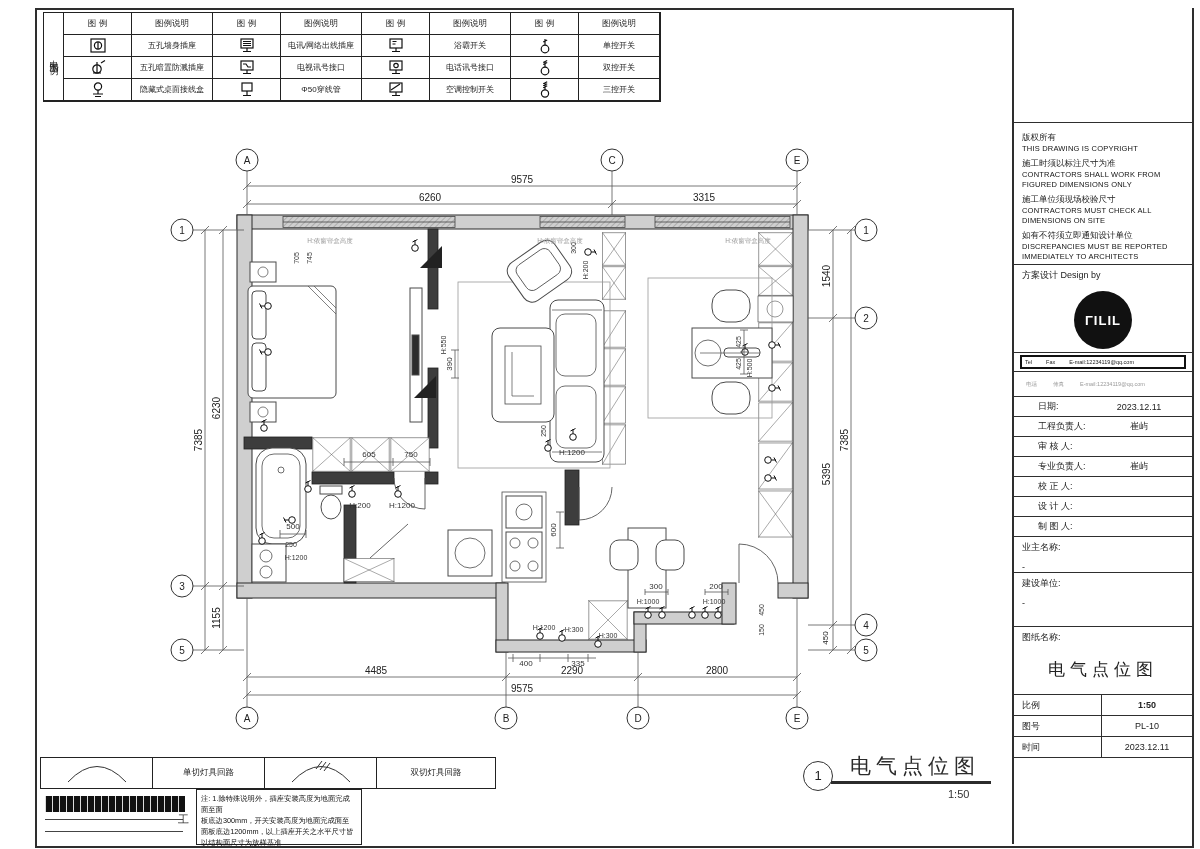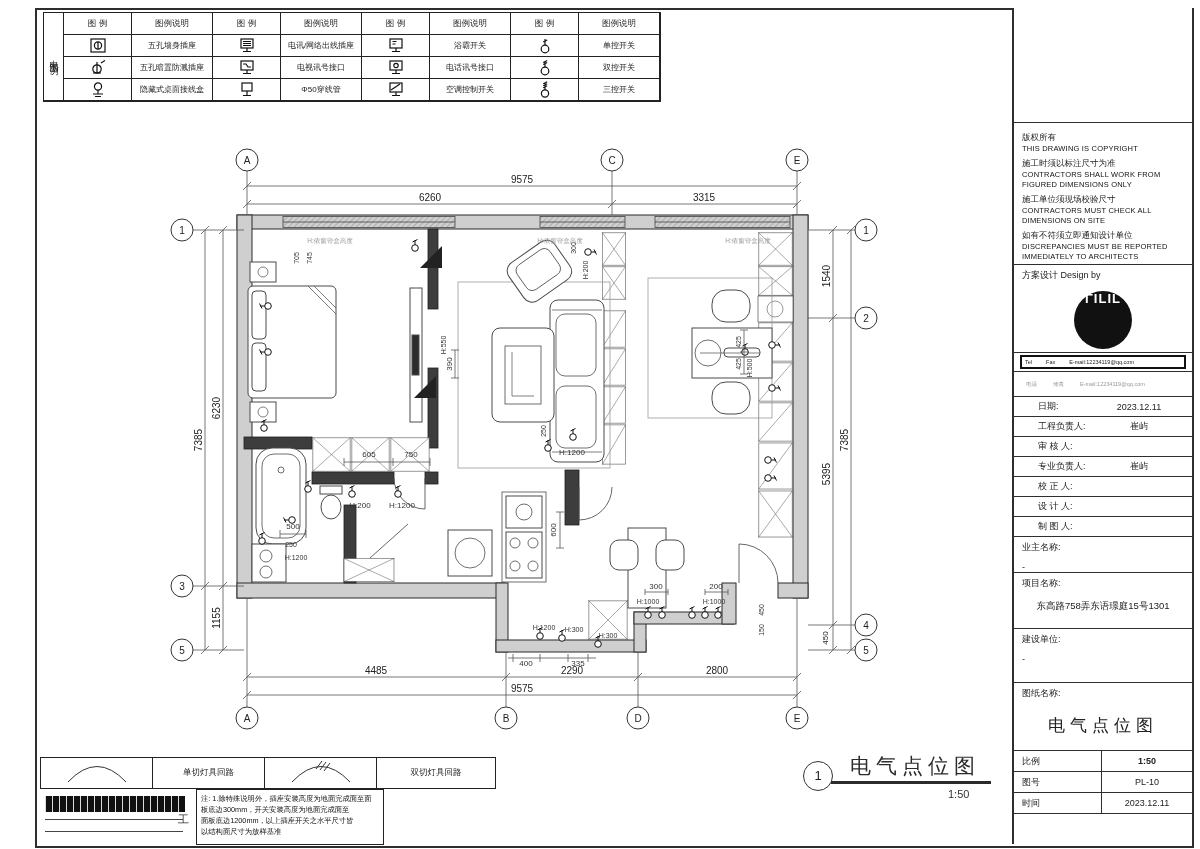--- a/index.html
+++ b/index.html
@@ -10,21 +10,21 @@
   .frame{left:35px;top:8px;width:1155px;height:836px;border:2px solid #2e2e2e;background:#fff;}
   .tb{left:1012px;top:8px;width:178px;height:836px;border-left:2px solid #2e2e2e;background:#fff;font-size:9px;}
   .tb > div{border-bottom:1px solid #2e2e2e;}
   .tb-top{height:114px;}
   .tb-stamp{height:22px;line-height:22px;padding-left:8px;font-size:10px;}
   .tb-notes{height:142px;padding:5px 12px 0 8px;box-sizing:border-box;}
   .tb-notes .zh{font-size:8.5px;margin-top:4px;}
   .tb-notes .en{font-size:7.5px;letter-spacing:.2px;color:#111;line-height:10px;}
   .tb-design{height:88px;padding:4px 0 0 8px;box-sizing:border-box;position:relative;}
   .logo-circle{position:absolute;left:50%;top:26px;transform:translateX(-50%);width:58px;height:58px;background:#111;border-radius:50%;
-               display:flex;justify-content:center;color:#fff;font-weight:bold;font-size:13px;letter-spacing:1px;}
+               display:flex;align-items:center;justify-content:center;color:#fff;font-weight:bold;font-size:13px;letter-spacing:1px;}
   .tb-contact{height:18px;display:flex;align-items:center;}
   .tb-contact .bar{border:2px solid #111;height:10px;flex:1;margin:0 6px;display:flex;align-items:center;font-size:5.5px;gap:14px;padding:0 3px;white-space:nowrap;overflow:hidden;}
   .tb-contact2{height:24px;display:flex;align-items:center;gap:16px;padding:0 12px;font-size:5.5px;color:#999;white-space:nowrap;overflow:hidden;}
   .tb-row{height:19px;display:flex;align-items:center;padding:0 24px;}
   .tb-row .lab{width:72px;}
   .tb-row .val{flex:1;text-align:center;}
   .tb-big{padding:4px 8px;box-sizing:border-box;}
   .tb-big .val{display:block;text-align:center;margin-top:8px;}
   .tb-owner{height:36px;}
   .tb-project{height:56px;}
@@ -44,21 +44,21 @@
   .legend .hdr{font-size:8.5px;}
   .legend svg{display:block;}
   
   .circ-legend{left:40px;top:757px;display:grid;grid-template-columns:112px 112px 112px 118px;grid-auto-rows:30px;border:1.5px solid #222;background:#fff;font-size:8.5px;}
   .circ-legend .cell{border-right:1px solid #222;display:flex;align-items:center;justify-content:center;}
   .sym-strip{left:45px;top:796px;width:140px;height:16px;background:#111;
              background-image:repeating-linear-gradient(90deg,rgba(255,255,255,.85) 0 1.5px,transparent 1.5px 7px);}
   .strip-line{left:45px;top:819px;width:138px;height:1px;background:#444;}
   .strip-line2{left:45px;top:831px;width:138px;height:1px;background:#444;}
   .gong{left:178px;top:812px;font-size:11px;color:#333;}
-  .notes{left:196px;top:789px;width:188px;height:56px;border:1.5px solid #222;font-size:7.3px;line-height:11px;padding:3px 4px;box-sizing:border-box;color:#111;}
+  .notes{left:196px;top:789px;width:166px;height:56px;border:1.5px solid #222;font-size:7.3px;line-height:11px;padding:3px 4px;box-sizing:border-box;color:#111;}
   
   .dwg-num{left:803px;top:761px;width:28px;height:28px;border:1.5px solid #333;border-radius:50%;text-align:center;line-height:28px;font-size:13px;}
   .dwg-title{left:850px;top:752px;font-size:21px;letter-spacing:5px;color:#2b2b2b;}
   .dwg-rule{left:831px;top:781px;width:160px;height:3px;background:#2b2b2b;}
   .dwg-scale{left:948px;top:788px;font-size:11px;color:#333;}
   svg text{font-family:"Liberation Sans","DejaVu Sans",sans-serif;}
 </style>
 </head>
 <body>
 
@@ -526,21 +526,20 @@
     </div>
   <div class="tb-row">
       <span class="lab">设 计 人:</span>
       <span class="val"></span>
     </div>
   <div class="tb-row">
       <span class="lab">制 图 人:</span>
       <span class="val"></span>
     </div>
   <div class="tb-big tb-owner"><span>业主名称:</span><span class="val" style="text-align:left">-</span></div>
-  <div class="tb-big tb-project"><span>项目名称:</span><span class="val">东高路758弄东语璟庭15号1301</span></div>
   <div class="tb-big tb-builder"><span>建设单位:</span><span class="val" style="text-align:left">-</span></div>
   <div class="tb-big tb-sheetname"><span>图纸名称:</span><span class="val">电气点位图</span></div>
   <div class="tb-meta">
       <span class="lab">比例</span>
       <span class="val">1:50</span>
     </div>
   <div class="tb-meta nb">
       <span class="lab">图号</span>
       <span class="val">PL-10</span>
     </div>

